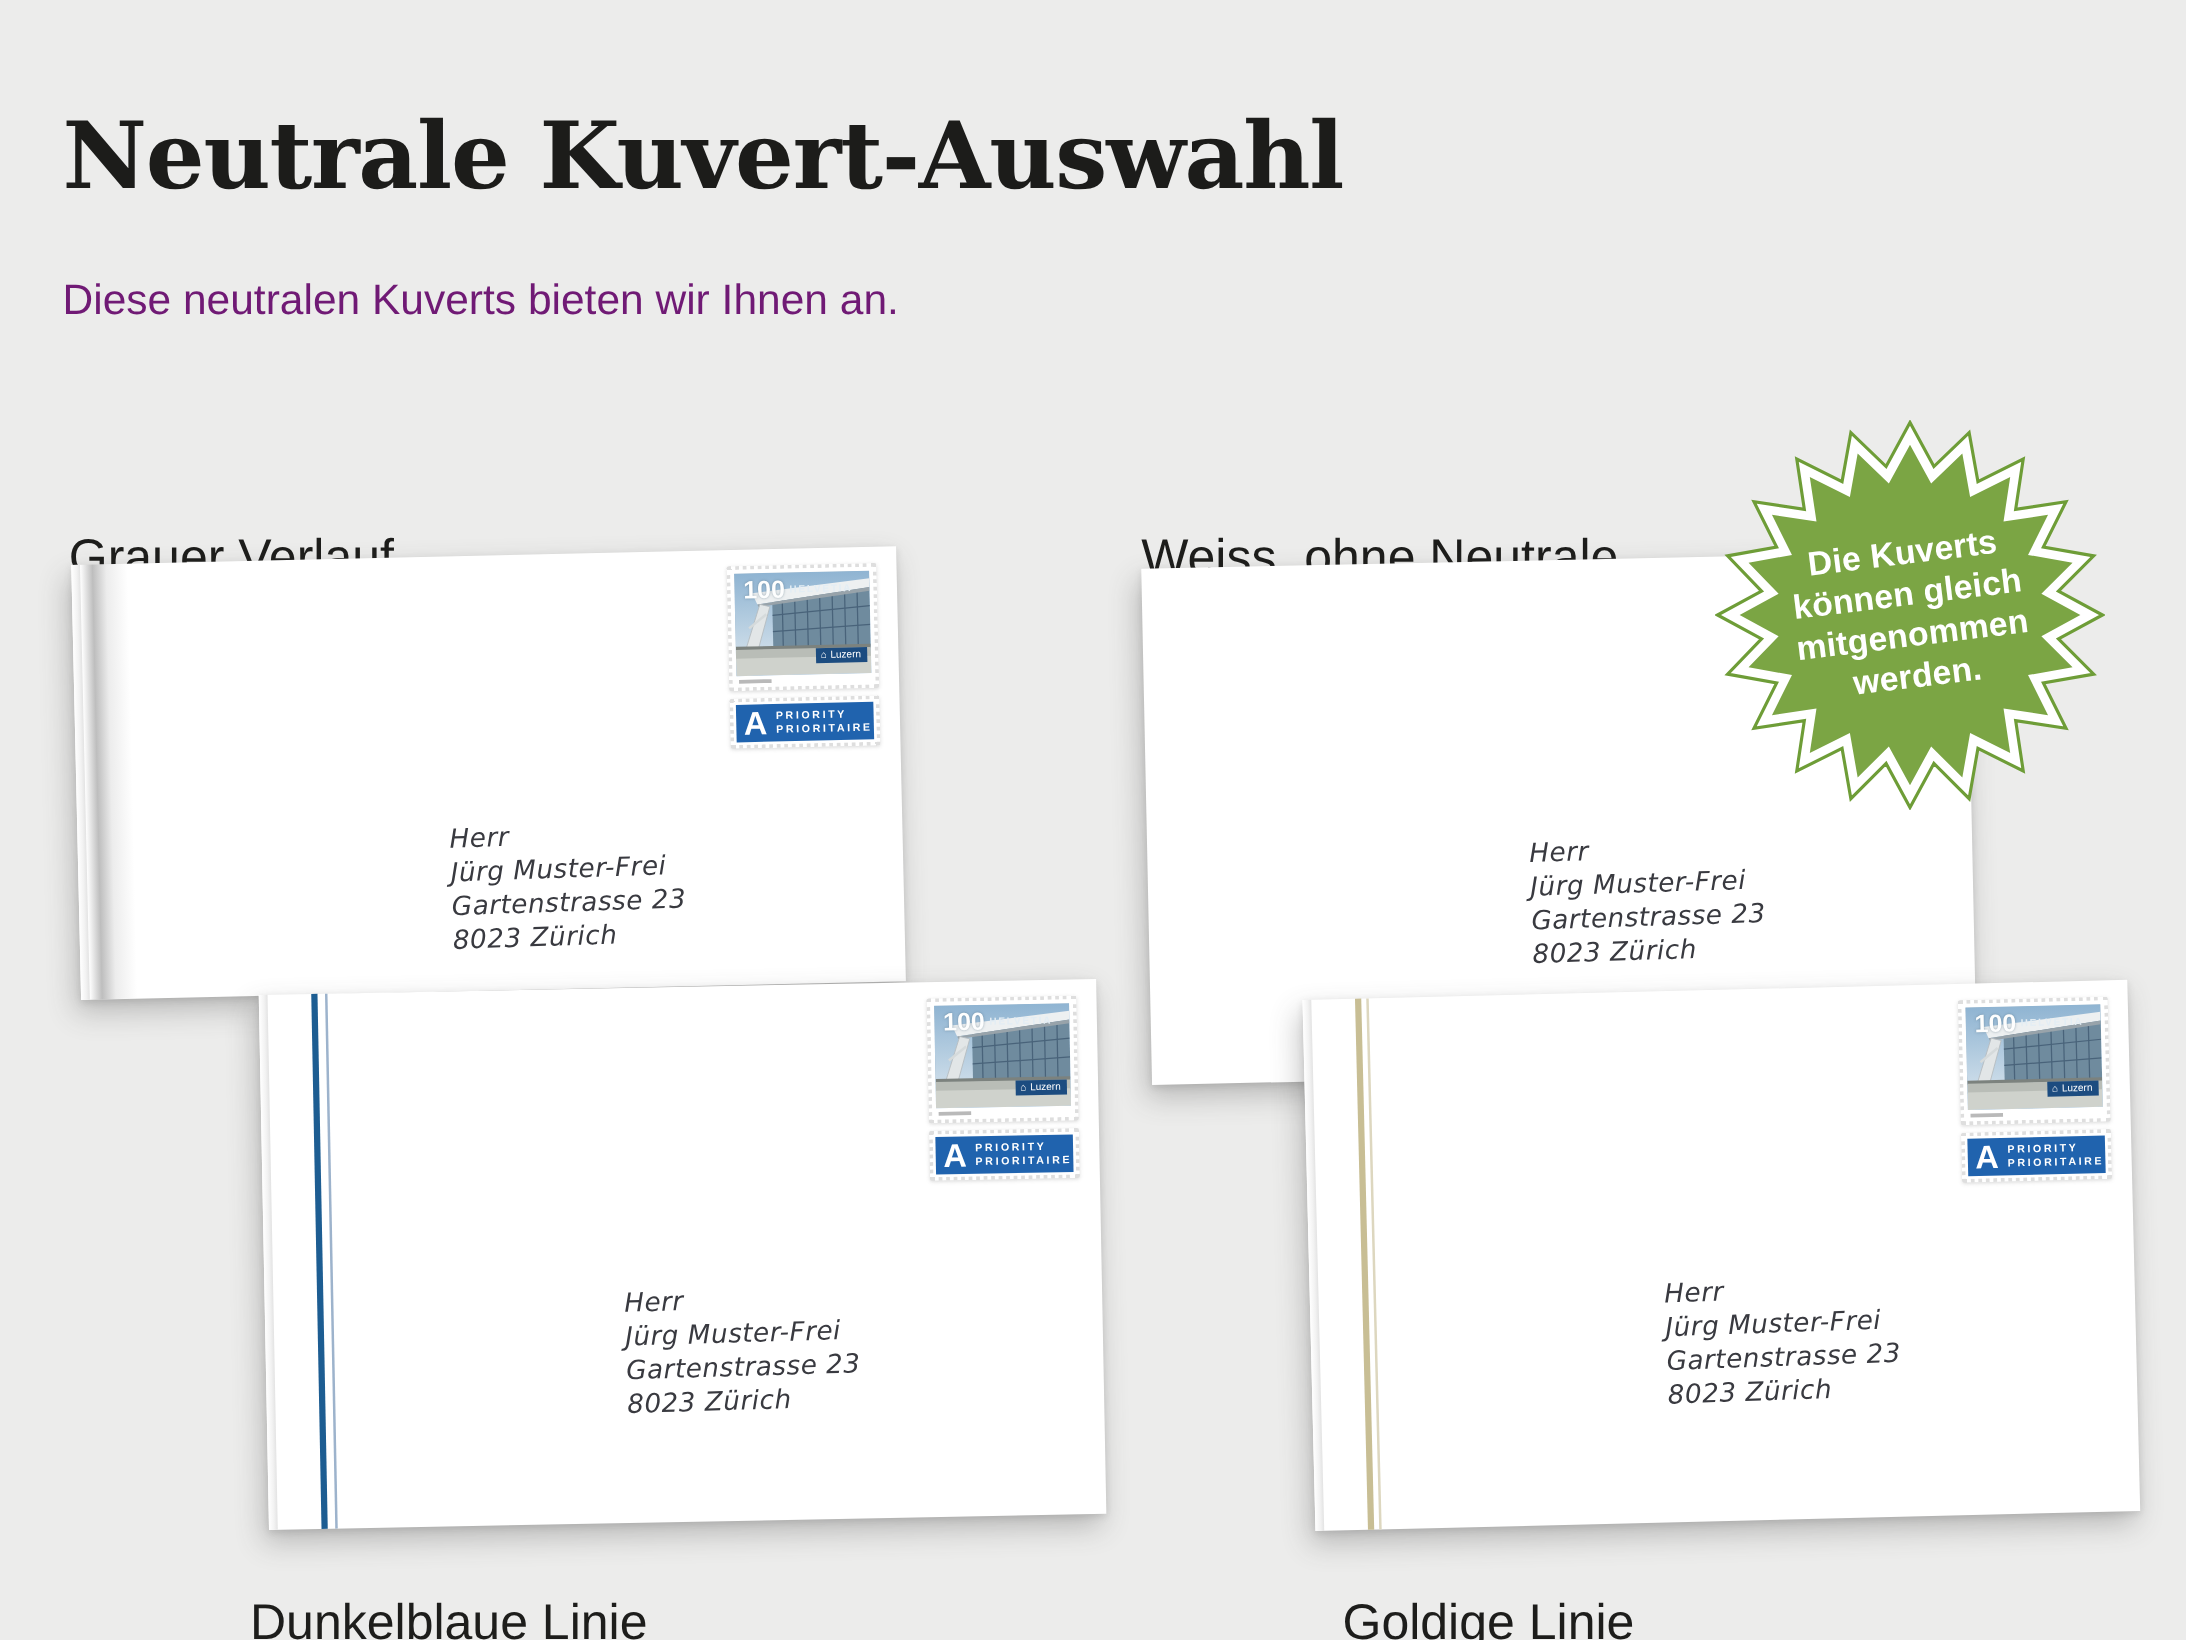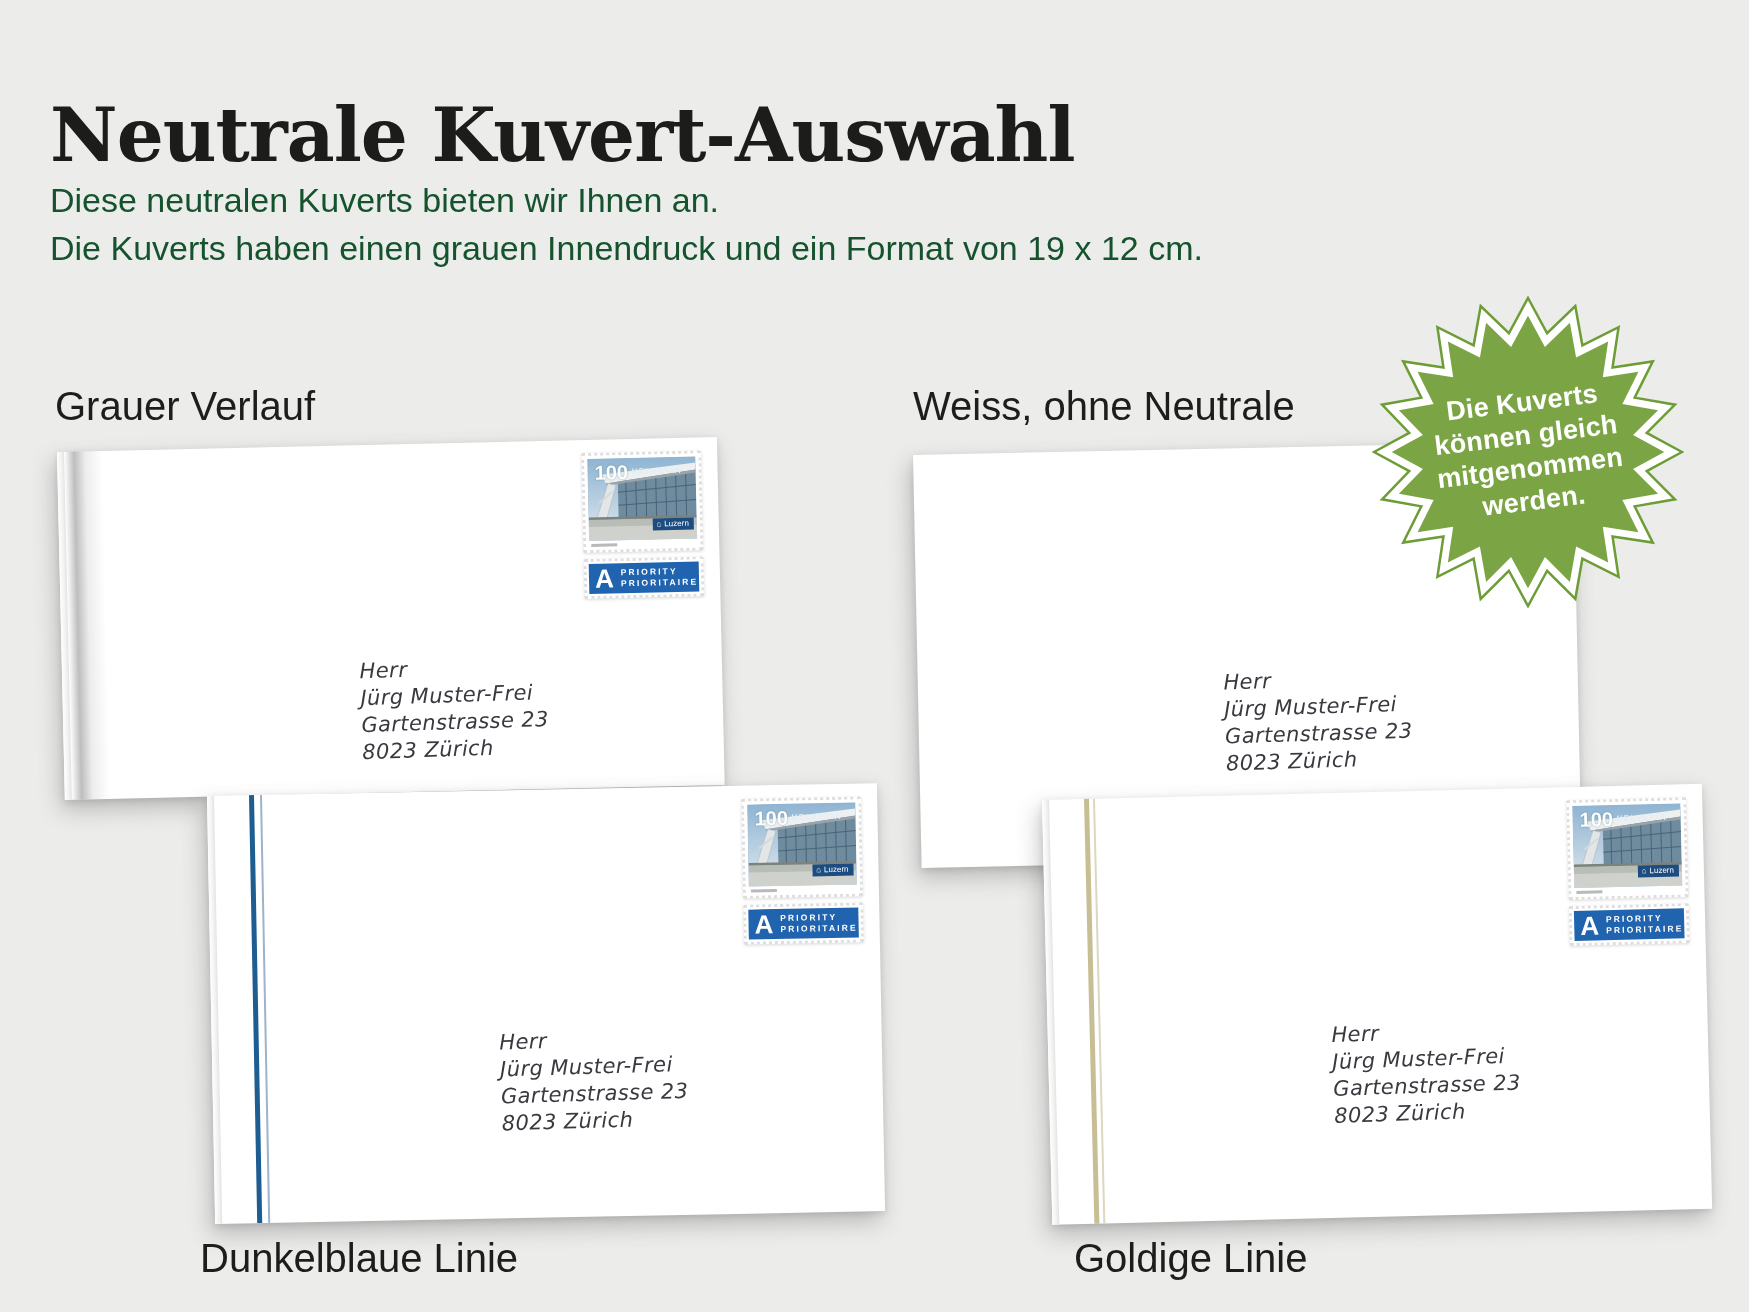--- a/index.html
+++ b/index.html
@@ -2,30 +2,30 @@
 <html><head>
 <meta charset="utf-8">
 <style>
   html,body{margin:0;padding:0;}
   body{
     width:1749px;height:1312px;position:relative;overflow:hidden;
     background:#ececeb;
     font-family:"Liberation Sans", sans-serif;
     color:#1d1d1b;
   }
-  .abs{position:absolute;}
+  .abs{position:absolute;margin-top:40px;}
 
   
   .page-title{
     left:50px;top:42px;
     font-family:"DejaVu Serif", serif;
     font-weight:700;font-size:74px;letter-spacing:-1px;
     color:#1c1c1a;white-space:nowrap;
   }
-  .intro{left:50px;top:176px;font-size:34px;line-height:48px;color:#14532d;}
+  .intro{left:50px;top:176px;font-size:34px;line-height:48px;color:#701a75;}
   .env-label{font-size:40px;color:#1d1d1b;white-space:nowrap;}
   #label-1{left:55px;top:384px;}
   #label-2{left:913px;top:384px;}
   #label-3{left:200px;top:1236px;}
   #label-4{left:1074px;top:1236px;}
 
   
   .envelope{
     position:absolute;background:#ffffff;
     box-shadow:-4px 10px 22px rgba(70,70,70,.30), 0 2px 6px rgba(90,90,90,.18);
@@ -114,21 +114,20 @@
     display:block;color:#fff;font-weight:700;font-size:27px;line-height:33px;
     letter-spacing:.2px;
   }
 </style>
 </head>
 <body>
 
 <h1 class="abs page-title">Neutrale Kuvert-Auswahl</h1>
 <div class="abs intro">
   <div>Diese neutralen Kuverts bieten wir Ihnen an.</div>
-  <div>Die Kuverts haben einen grauen Innendruck und ein Format von 19 x 12 cm.</div>
 </div>
 
 <div class="abs env-label" id="label-1">Grauer Verlauf</div>
 <div class="abs env-label" id="label-2">Weiss, ohne Neutrale</div>
 <div class="abs env-label" id="label-3">Dunkelblaue Linie</div>
 <div class="abs env-label" id="label-4">Goldige Linie</div>
 
 <div class="envelope" id="env-1">
   <div class="edge-highlight"></div>
   <div class="gray-fold"></div>

